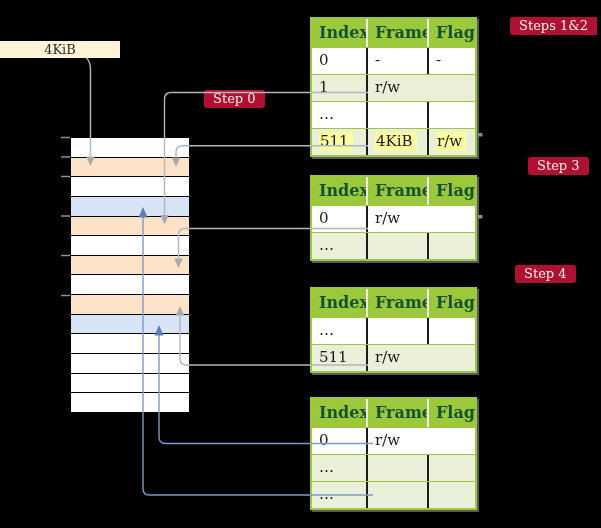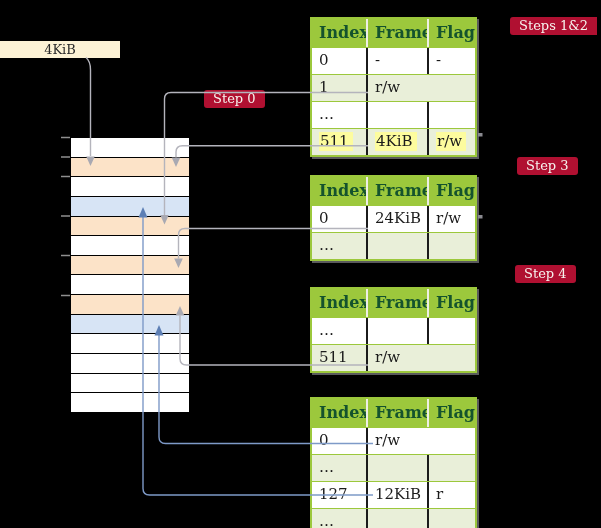--- a/index.html
+++ b/index.html
@@ -12,21 +12,21 @@
     position:absolute;left:0;top:41px;width:120px;height:17px;
     background:#fdf3d6;color:#2a2a2a;font-size:13px;line-height:17px;text-align:center;
   }
   
   .step-badge{
     position:absolute;background:#b01031;color:#f7f3ee;
     font-size:13px;line-height:15px;padding:1px 9px 2px;border-radius:3px;white-space:nowrap;
   }
   .badge-step0{left:204px;top:42px;margin-top:48px;}
   .badge-steps12{left:510px;top:17px;border-top-right-radius:0;border-bottom-right-radius:0;}
-  .badge-step3{left:517px;top:157px;}
+  .badge-step3{left:528px;top:157px;}
   .badge-step4{left:515px;top:265px;}
   
   .memory-column{
     position:absolute;left:70px;top:137px;width:120px;height:276px;
     display:flex;flex-direction:column;border:1px solid #000;box-sizing:border-box;
   }
   .mrow{flex:1;border-top:1px solid #000;}
   .mrow:first-child{border-top:none;}
   
   .ptable{
@@ -109,21 +109,20 @@
       </div>
     </div>
   <div class="ptable pt2">
       <div class="trow thead">
         <div class="tcell">Index</div>
         <div class="tcell">Frame</div>
         <div class="tcell">Flags</div>
       </div>
       <div class="trow">
         <div class="tcell">0</div>
-        <div class="tcell">24KiB</div>
         <div class="tcell">r/w</div>
       </div>
       <div class="trow zebra">
         <div class="tcell">…</div>
         <div class="tcell"></div>
         <div class="tcell"></div>
       </div>
     </div>
   <div class="ptable pt3">
       <div class="trow thead">
@@ -148,25 +147,20 @@
         <div class="tcell">Flags</div>
       </div>
       <div class="trow">
         <div class="tcell">0</div>
         <div class="tcell">r/w</div>
       </div>
       <div class="trow zebra">
         <div class="tcell">…</div>
         <div class="tcell"></div>
         <div class="tcell"></div>
-      </div>
-      <div class="trow">
-        <div class="tcell">127</div>
-        <div class="tcell">12KiB</div>
-        <div class="tcell">r</div>
       </div>
       <div class="trow zebra">
         <div class="tcell">…</div>
         <div class="tcell"></div>
         <div class="tcell"></div>
       </div>
     </div>
 
   <svg class="overlay" width="601" height="528" viewBox="0 0 601 528">
 

